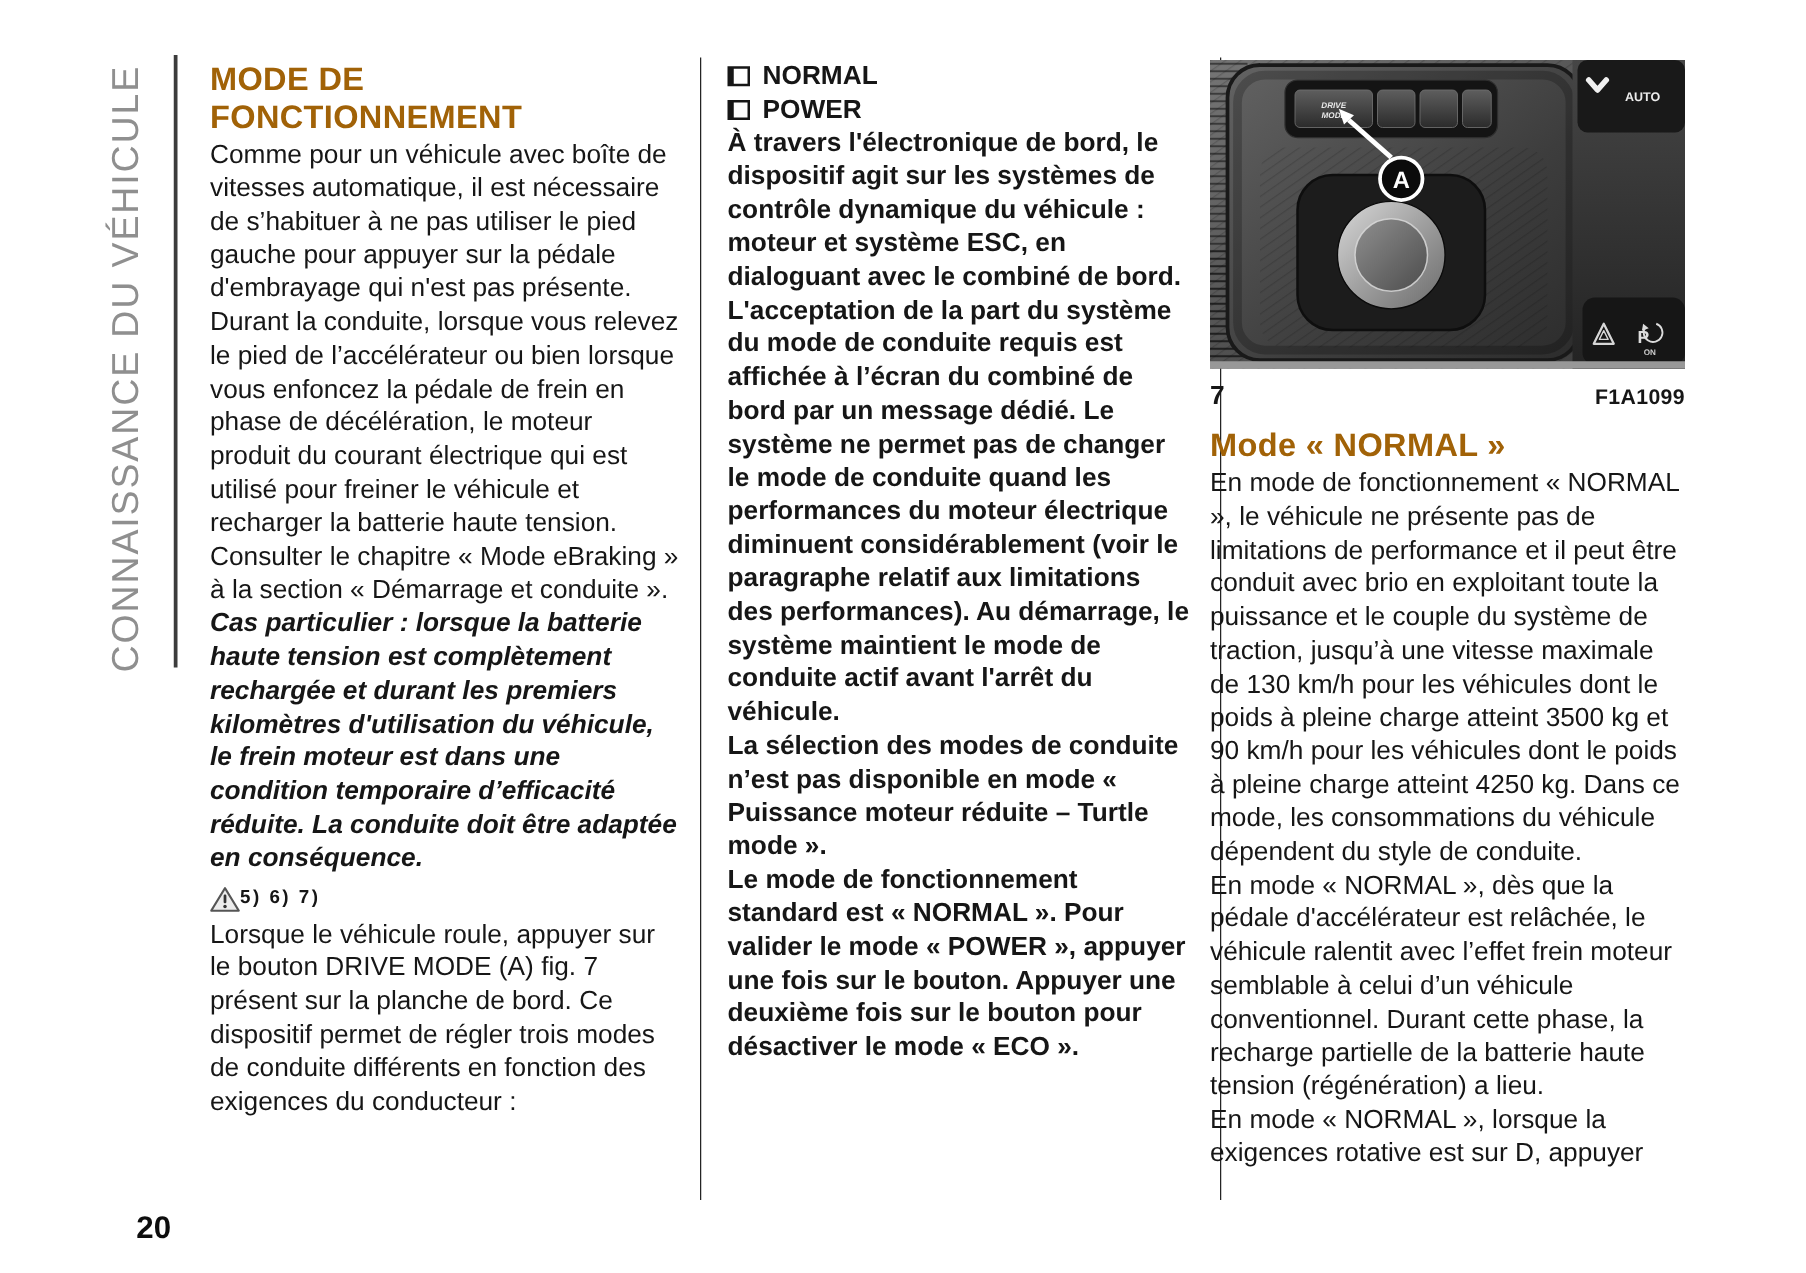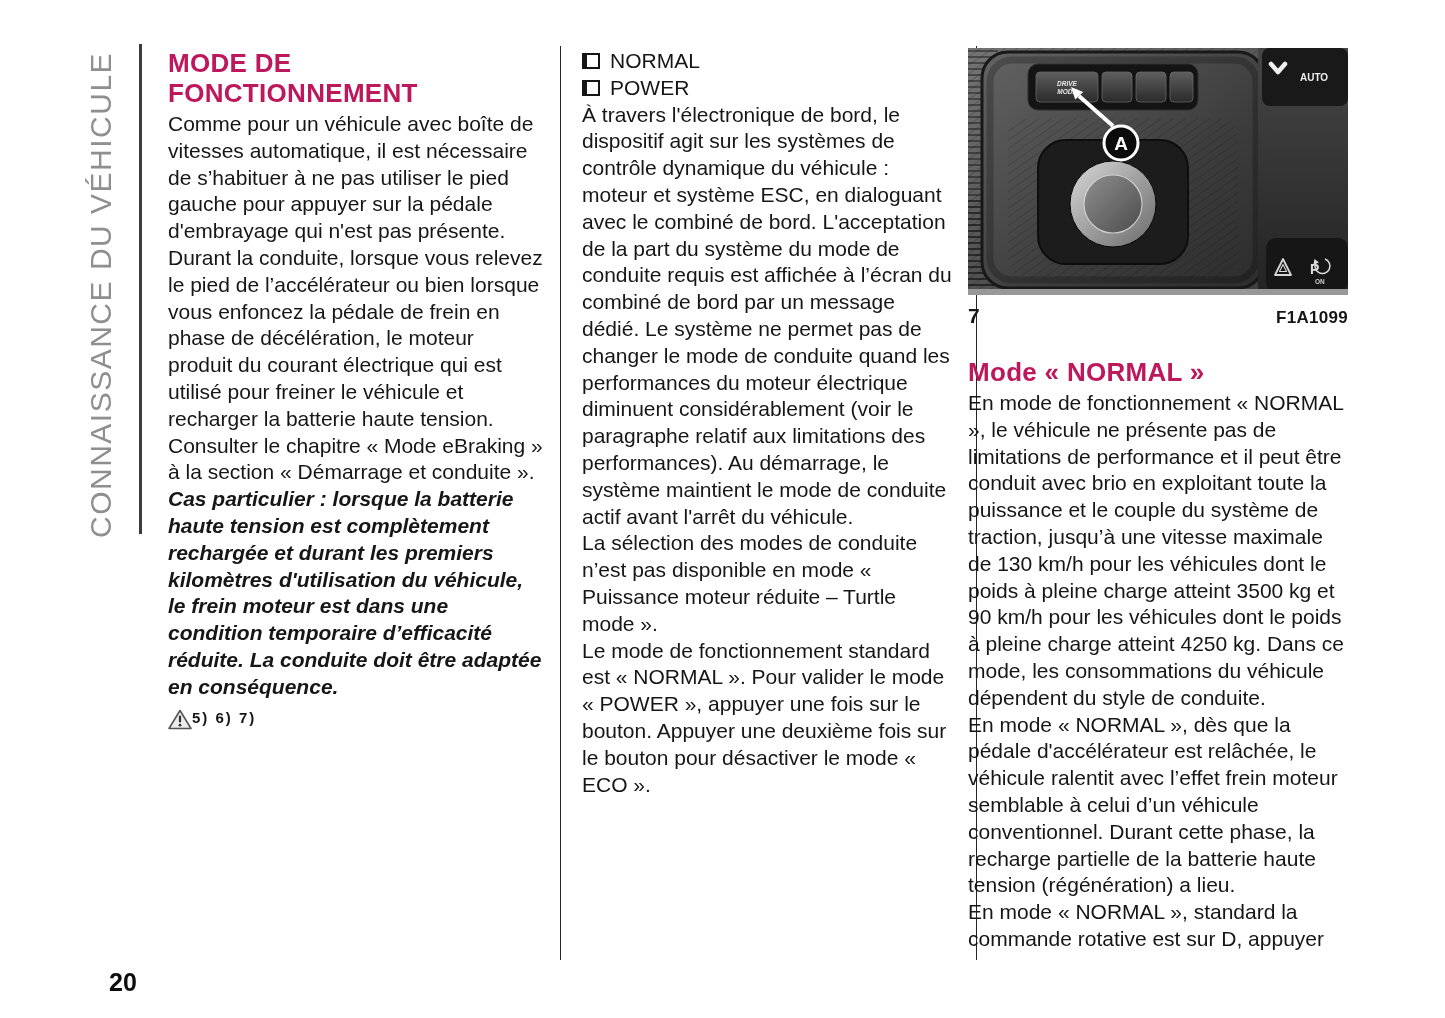--- a/index.html
+++ b/index.html
@@ -13,27 +13,27 @@
     font-size:30px; letter-spacing:1.5px; color:#8f8f8f; white-space:nowrap;
   }
   .sidebar-rule { position:absolute; left:139px; top:44px; width:3px; height:490px; background:#3c3c3c; }
 
   
   .divider { position:absolute; top:46px; width:1px; height:914px; background:#242424; }
   .d1 { left:560px; } .d2 { left:976px; }
 
   .col { position:absolute; top:48px; }
   .col1 { left:168px; width:375px; }
-  .col2 { left:582px; width:372px; }
+  .col2 { left:582px; width:372px;font-weight:bold; }
   .col3 { left:968px; width:380px; }
 
   p { margin:0; font-size:21px; line-height:26.8px; color:#161616; }
-  h1, h2 { margin:0; font-size:26px; line-height:30px; font-weight:bold; letter-spacing:0.3px; color:#be185d; }
+  h1, h2 { margin:0; font-size:26px; line-height:30px; font-weight:bold; letter-spacing:0.3px; color:#a16207; }
   h1 { margin-bottom:3px; }
-  h2 { margin-top:29px; margin-bottom:3px; }
+  h2 { margin-top:12px; margin-bottom:3px; }
   .bold-para { font-weight:bold;font-style:italic; }
 
   .warning-line { display:flex; gap:0; margin:8px 0 5px 0; }
   .warning-refs { font-size:15px; font-weight:bold; letter-spacing:2px; }
 
   .modes { list-style:none; margin:0; padding:0; }
   .modes li { display:flex; align-items:center; font-size:21px; line-height:26.8px; }
   .sq { width:11px; height:12px; border:2px solid #161616; border-left-width:5px; margin-right:10px; flex:none; }
 
   figure { margin:0; }
@@ -59,20 +59,21 @@
     <p>Comme pour un véhicule avec boîte de vitesses automatique, il est nécessaire de s’habituer à ne pas utiliser le pied gauche pour appuyer sur la pédale d'embrayage qui n'est pas présente. Durant la conduite, lorsque vous relevez le pied de l’accélérateur ou bien lorsque vous enfoncez la pédale de frein en phase de décélération, le moteur produit du courant électrique qui est utilisé pour freiner le véhicule et recharger la batterie haute tension. Consulter le chapitre « Mode eBraking » à la section « Démarrage et conduite ».</p>
     <p class="bold-para">Cas particulier : lorsque la batterie haute tension est complètement rechargée et durant les premiers kilomètres d'utilisation du véhicule, le frein moteur est dans une condition temporaire d’efficacité réduite. La conduite doit être adaptée en conséquence.</p>
     <div class="warning-line">
       <svg width="24" height="21" viewBox="0 0 24 21">
         <polygon points="12,1.5 23,19.5 1,19.5" fill="#ececec" stroke="#555555" stroke-width="1.6" stroke-linejoin="round"></polygon>
         <rect x="10.9" y="6.5" width="2.2" height="7" rx="1" fill="#333333"></rect>
         <circle cx="12" cy="16.2" r="1.4" fill="#333333"></circle>
       </svg>
       <span class="warning-refs">5) 6) 7)</span>
     </div>
+    <p>Lorsque le véhicule roule, appuyer sur le bouton DRIVE MODE (A) fig. 7 présent sur la planche de bord. Ce dispositif permet de régler trois modes de conduite différents en fonction des exigences du conducteur :</p>
   </div>
 
   <div class="col col2">
     <ul class="modes">
       <li>
         <span class="sq"></span>
         <span>NORMAL</span>
       </li>
       <li>
         <span class="sq"></span>
@@ -169,17 +170,17 @@
       </svg>
       <div class="figcap">
         <span class="fig-num">7</span>
         <span class="fig-code">F1A1099</span>
       </div>
     </figure>
 
     <h2>Mode « NORMAL »</h2>
     <p>En mode de fonctionnement « NORMAL », le véhicule ne présente pas de limitations de performance et il peut être conduit avec brio en exploitant toute la puissance et le couple du système de traction, jusqu’à une vitesse maximale de 130 km/h pour les véhicules dont le poids à pleine charge atteint 3500 kg et 90 km/h pour les véhicules dont le poids à pleine charge atteint 4250 kg. Dans ce mode, les consommations du véhicule dépendent du style de conduite.</p>
     <p>En mode « NORMAL », dès que la pédale d'accélérateur est relâchée, le véhicule ralentit avec l’effet frein moteur semblable à celui d’un véhicule conventionnel. Durant cette phase, la recharge partielle de la batterie haute tension (régénération) a lieu.</p>
-    <p>En mode « NORMAL », standard la commande rotative est sur D, appuyer</p>
+    <p>En mode « NORMAL », lorsque la exigences rotative est sur D, appuyer</p>
   </div>
 
   <div class="pagenum">20</div>
 </div>
 
 </body></html>

